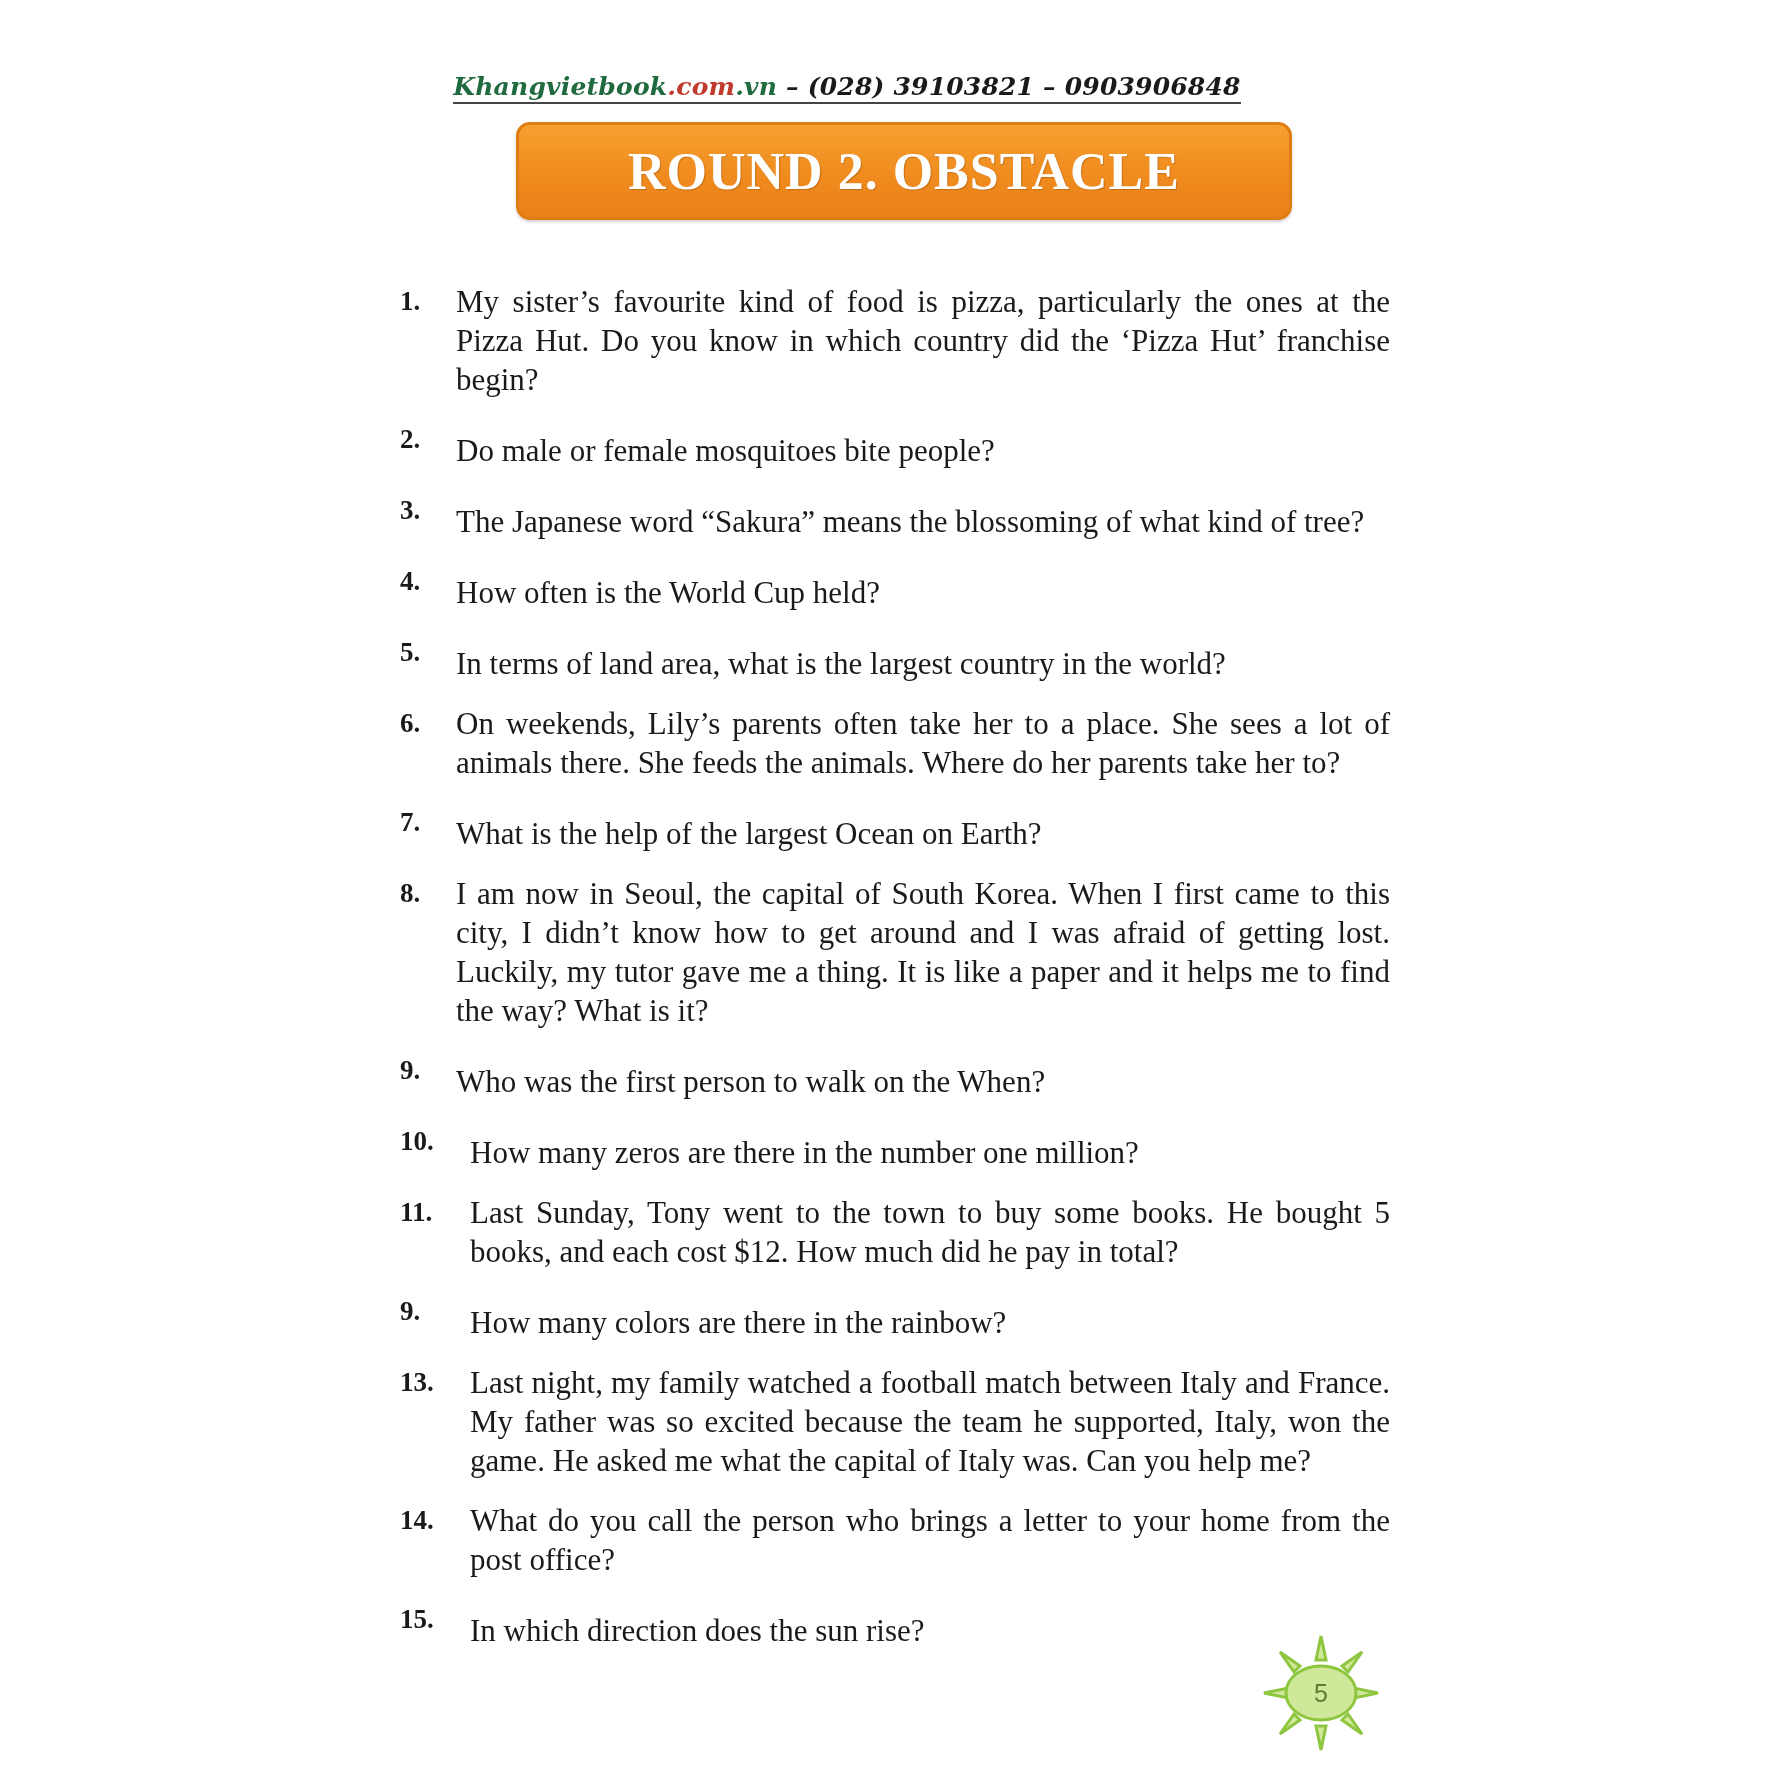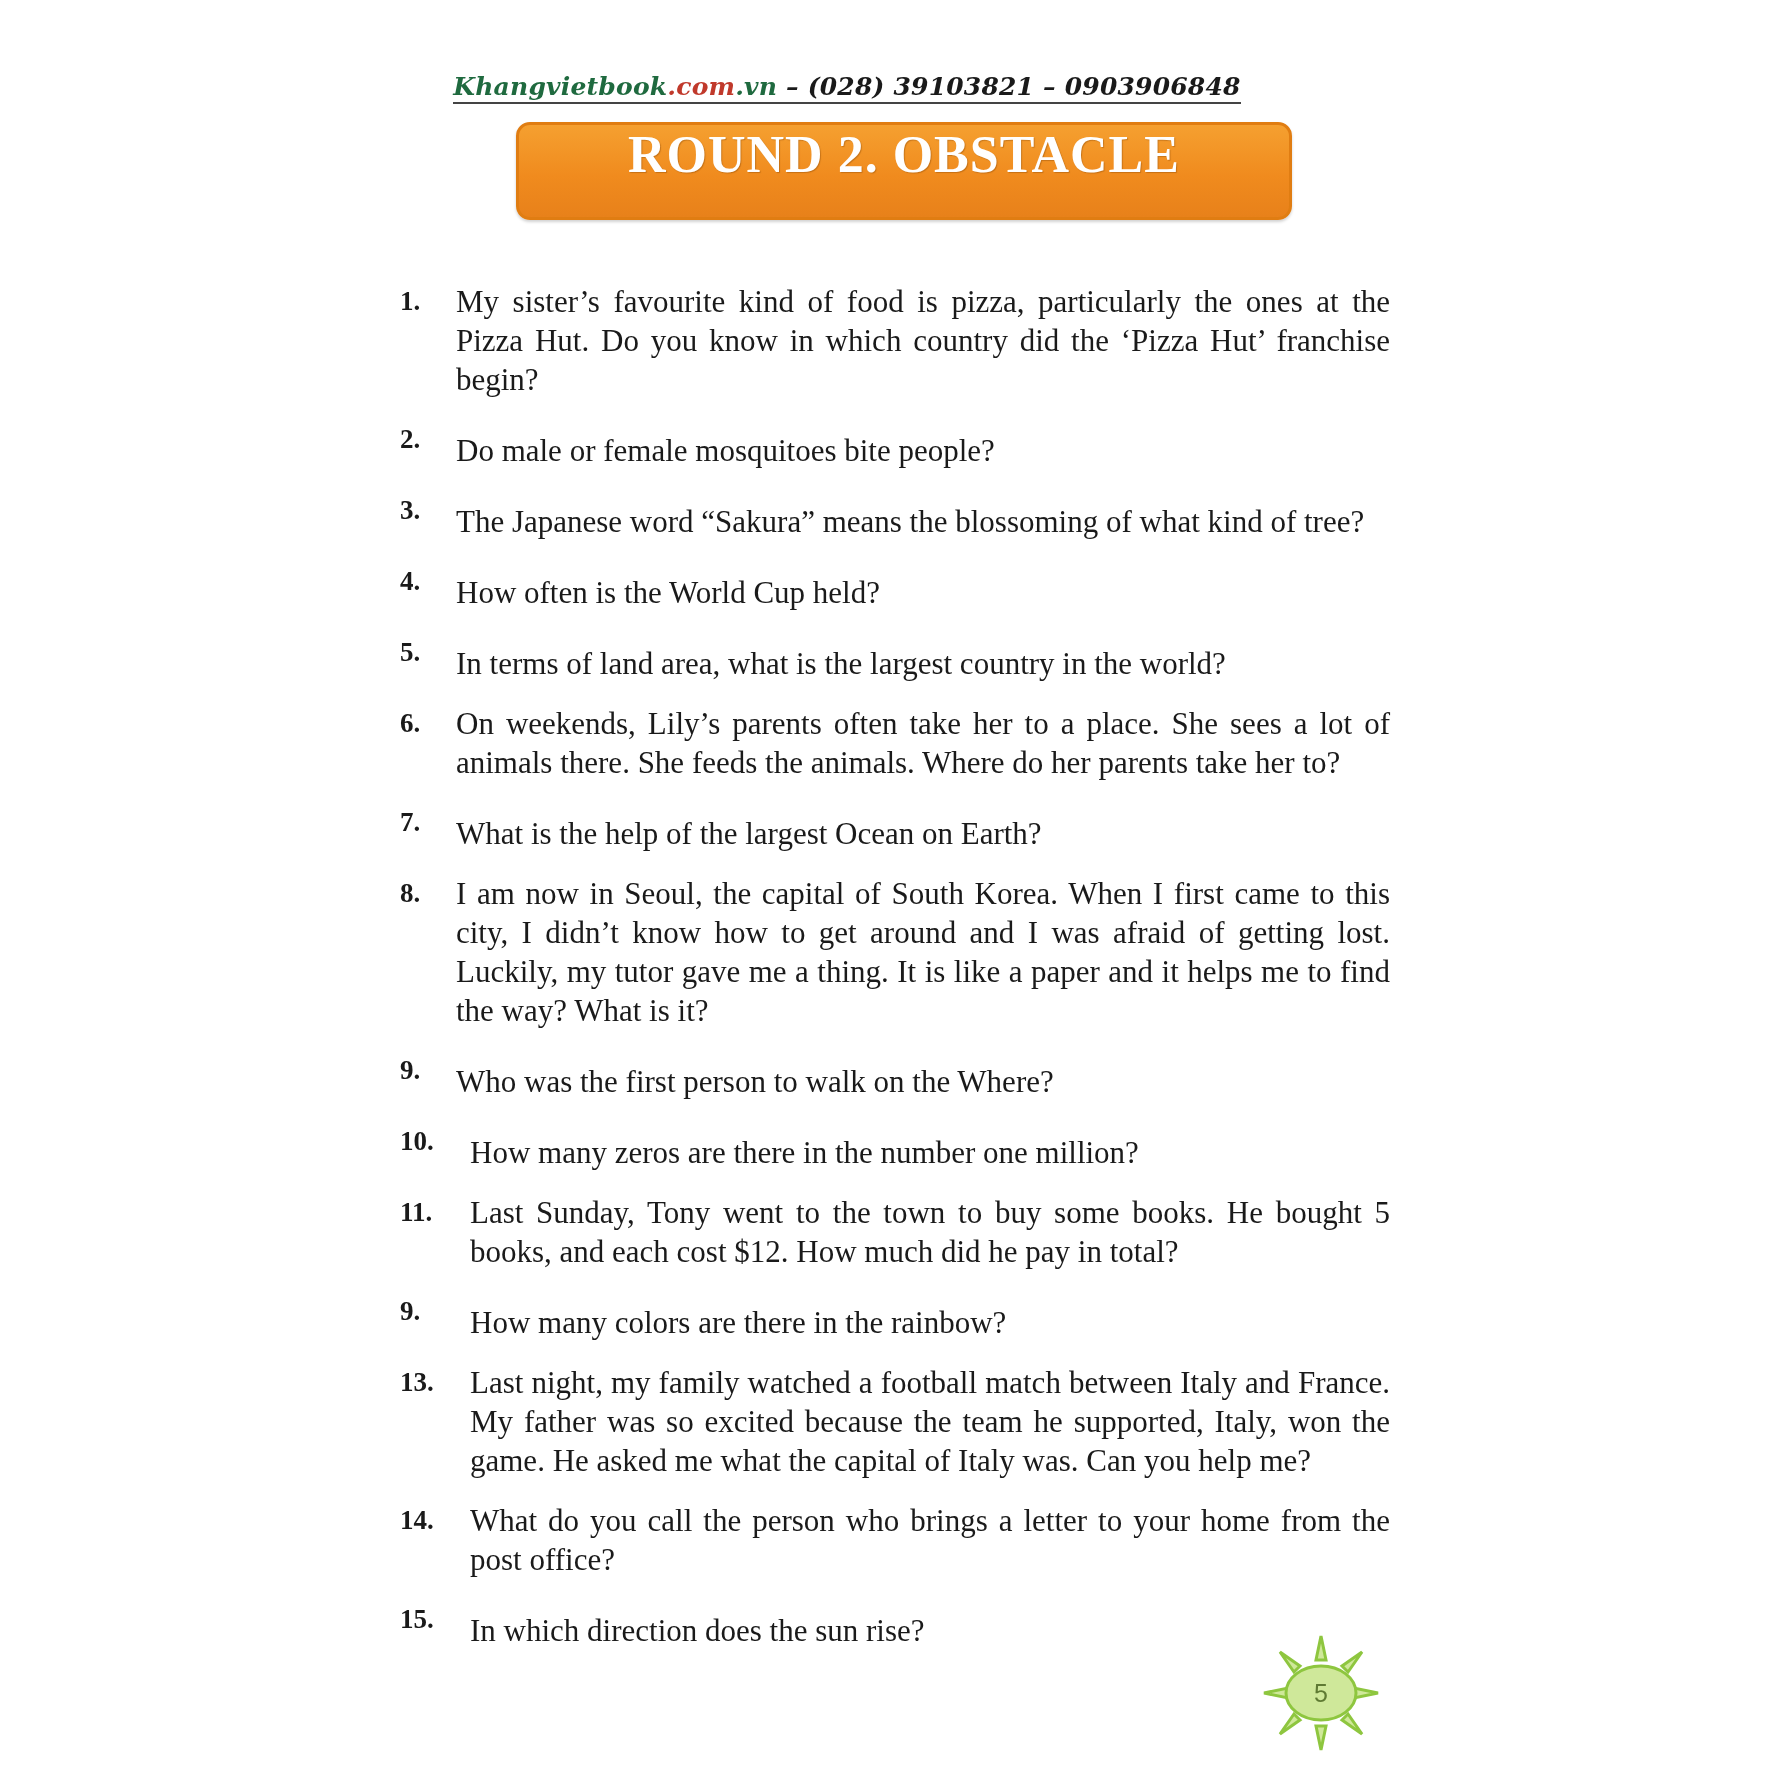--- a/index.html
+++ b/index.html
@@ -49,21 +49,21 @@
     position: absolute;
     top: 122px;
     left: 516px;
     width: 770px;
     height: 92px;
     background: linear-gradient(180deg, #f5a030 0%, #f08b1e 55%, #e8811a 100%);
     border: 3px solid #e07d12;
     border-radius: 14px;
     box-shadow: 0 2px 3px rgba(0,0,0,0.18);
     display: flex;
-    align-items: flex-start;
+    align-items: center;
     justify-content: center;
   }
   .title-banner .title-text {
     font-family: "Liberation Serif", serif;
     font-weight: bold;
     font-size: 52px;
     color: #ffffff;
     letter-spacing: 1px;
     text-shadow: 1px 1px 1px rgba(120,60,0,0.35);
   }
@@ -176,21 +176,21 @@
       <span class="q-text single">What is the help of the largest Ocean on Earth?</span>
     </div>
 
     <div class="q-row">
       <span class="q-num">8.</span>
       <span class="q-text">I am now in Seoul, the capital of South Korea. When I first came to this city, I didn’t know how to get around and I was afraid of getting lost. Luckily, my tutor gave me a thing. It is like a paper and it helps me to find the way? What is it?</span>
     </div>
 
     <div class="q-row">
       <span class="q-num">9.</span>
-      <span class="q-text single">Who was the first person to walk on the Where?</span>
+      <span class="q-text single">Who was the first person to walk on the When?</span>
     </div>
 
     <div class="q-row">
       <span class="q-num wide">10.</span>
       <span class="q-text single">How many zeros are there in the number one million?</span>
     </div>
 
     <div class="q-row">
       <span class="q-num wide">11.</span>
       <span class="q-text">Last Sunday, Tony went to the town to buy some books. He bought 5 books, and each cost $12. How much did he pay in total?</span>

